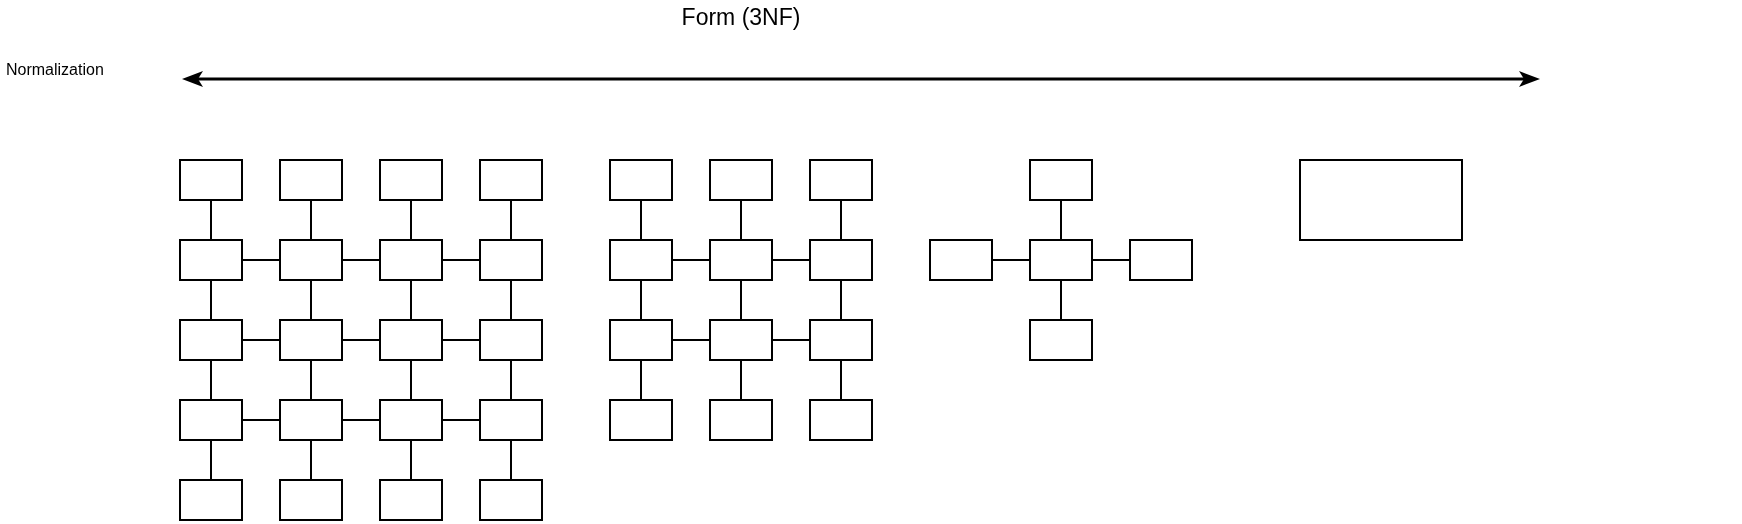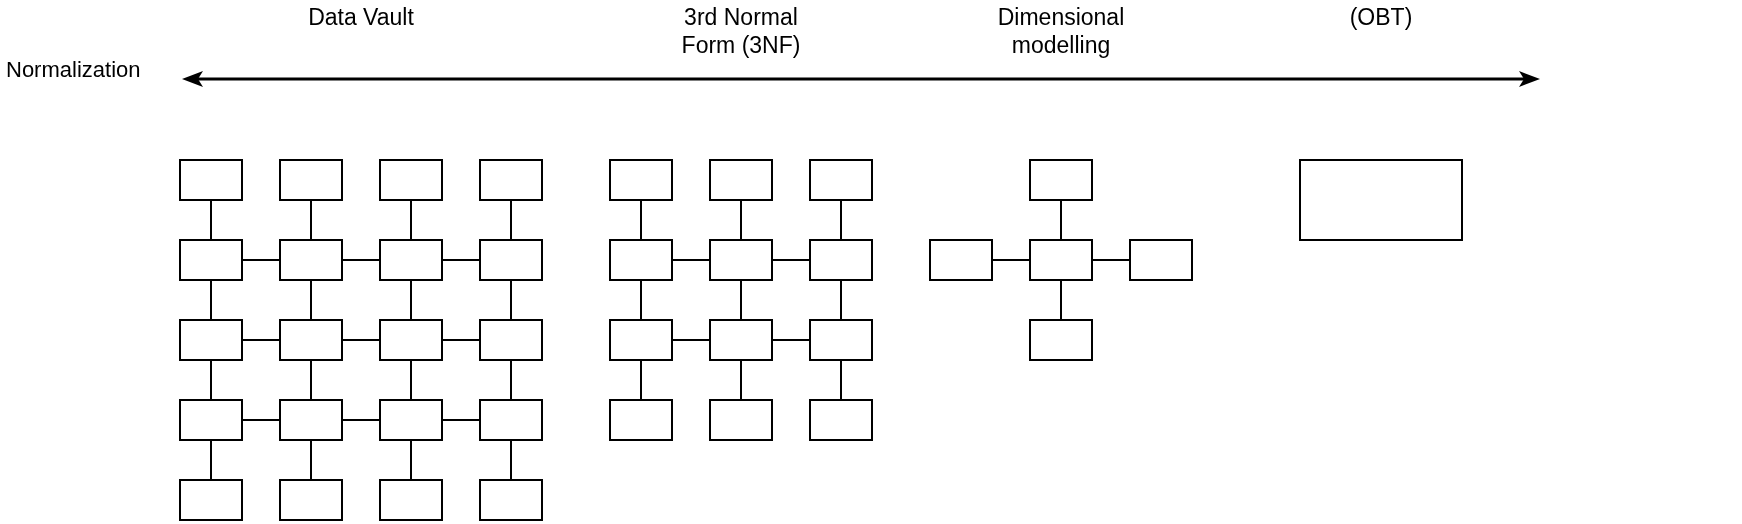--- a/index.html
+++ b/index.html
@@ -12,21 +12,21 @@
     position: relative;
     width: 1742px;
     height: 524px;
     background: #ffffff;
     overflow: hidden;
     color: #000000;
   }
   .axis-label {
     position: absolute;
     top: 56px;
-    font-size: 22px;
+    font-size: 16px;
     line-height: 28px;
     white-space: nowrap;
     color: #000000;
   }
   .axis-label.left  { left: 6px; }
   .axis-label.right { right: 2px; }
   .approach-label {
     position: absolute;
     top: 3px;
     width: 260px;
@@ -43,35 +43,28 @@
 </style>
 </head>
 <body>
 
 <div class="canvas">
 
   <div class="axis-label left">Normalization</div>
 
 
   <div class="approach-label" style="left:231px;">
-    <div>Data Vault</div>
   </div>
 
   <div class="approach-label" style="left:611px;">
-    <div>3rd Normal</div>
     <div>Form (3NF)</div>
   </div>
 
-  <div class="approach-label" style="left:931px;">
-    <div>Dimensional</div>
-    <div>modelling</div>
-  </div>
 
   <div class="approach-label" style="left:1251px;">
-    <div>(OBT)</div>
   </div>
 
   <svg id="diagram-svg" width="1742" height="524">
       <g>
         <line x1="198" y1="79" x2="1524" y2="79" stroke="#000000" stroke-width="3"></line>
         <polygon points="182,79 203,71 198,79 203,87" fill="#000000"></polygon>
         <polygon points="1540,79 1519,71 1524,79 1519,87" fill="#000000"></polygon>
       </g>
       <g>
         <line x1="211" y1="200" x2="211" y2="240" stroke="#000000" stroke-width="2"></line>

